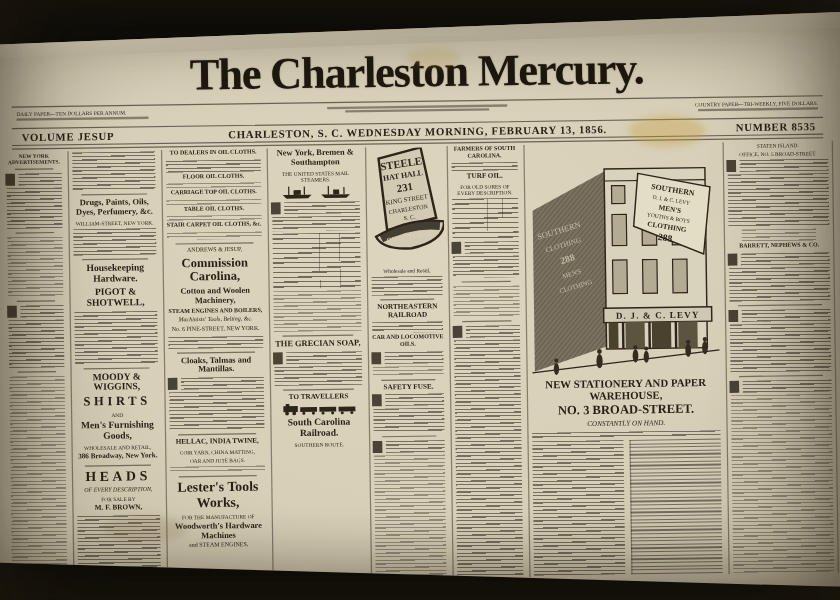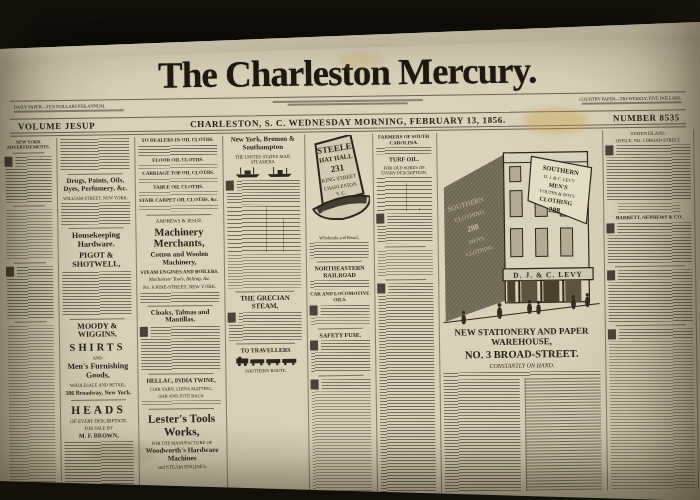--- a/index.html
+++ b/index.html
@@ -7,21 +7,21 @@
     --ink:#261f15; --ink-soft:rgba(38,31,21,.62); --ink-faint:rgba(38,31,21,.45);
   }
   *{box-sizing:border-box;margin:0;padding:0;}
   html,body{width:700px;height:500px;overflow:hidden;background:var(--backdrop);
     font-family:"Liberation Serif","DejaVu Serif",serif;color:var(--ink);}
   #stage{position:relative;width:700px;height:500px;}
 
   
   .page{position:absolute;inset:0;background:
     radial-gradient(ellipse at 50% 42%, #ddd5bd 0%, var(--paper) 55%, #c6bea6 85%, var(--paper-lo) 100%);
-    clip-path:polygon(0px 37px,700px 10px,700px 489px,0px 469px);margin-top:12px;}
+    clip-path:polygon(0px 37px,700px 10px,700px 489px,0px 469px);}
   .curl{position:absolute;left:-10px;top:6px;width:720px;height:30px;
     background:linear-gradient(180deg,#8d8570 0%,var(--paper-hi) 40%,#cdc5ad 100%);
     transform:rotate(-2.1deg);opacity:.9;}
   .stain{position:absolute;border-radius:50%;filter:blur(3px);}
   .stain.s1{left:524px;top:96px;width:64px;height:26px;background:rgba(196,160,62,.38);}
   .stain.s2{left:338px;top:40px;width:46px;height:16px;background:rgba(186,156,70,.22);}
   .stain.s3{left:86px;top:430px;width:70px;height:22px;background:rgba(120,100,60,.18);}
   .vignette{position:absolute;inset:0;pointer-events:none;
     box-shadow:inset 0 30px 60px rgba(40,32,18,.25), inset 0 -26px 50px rgba(40,32,18,.3),
     inset 40px 0 70px rgba(40,32,18,.18), inset -40px 0 70px rgba(40,32,18,.22);}
@@ -167,21 +167,21 @@
           <div class="h s5 b">FLOOR OIL CLOTHS.</div>
           <div class="gk lite" style="height:4px"></div>
           <div class="h s5 b">CARRIAGE TOP OIL CLOTHS.</div>
           <div class="gk lite" style="height:4px"></div>
           <div class="h s5 b">TABLE OIL CLOTHS.</div>
           <div class="gk lite" style="height:4px"></div>
           <div class="h s5 b">STAIR CARPET OIL CLOTHS, &amp;c.</div>
           <div class="gk lite" style="height:6px"></div>
           <div class="adrule"></div>
           <div class="h s5">ANDREWS &amp; JESUP,</div>
-          <div class="h s10 b">Machinery Merchants,</div>
+          <div class="h s10 b">Commission Carolina,</div>
           <div class="h s7 b">Cotton and Woolen Machinery,</div>
           <div class="h s5 b">STEAM ENGINES AND BOILERS,</div>
           <div class="h s5 it">Machinists' Tools, Belting, &amp;c.</div>
           <div class="h s5">No. 6 PINE-STREET, NEW YORK.</div>
           <div class="gk" style="height:10px"></div>
           <div class="adrule"></div>
           <div class="h s7 b">Cloaks, Talmas and Mantillas.</div>
           <div class="dcrow">
               <span class="dc"></span>
               <div class="gk"></div>
@@ -218,21 +218,21 @@
             </svg>
           </div>
           <div class="dcrow">
               <span class="dc"></span>
               <div class="gk"></div>
             </div>
           <div class="gk" style="height:12px"></div>
           <div class="ttable" style="height:46px"></div>
           <div class="gk lite" style="height:34px"></div>
           <div class="adrule"></div>
-          <div class="h s7 b">THE GRECIAN STEAM,</div>
+          <div class="h s7 b">THE GRECIAN SOAP,</div>
           <div class="dcrow">
               <span class="dc"></span>
               <div class="gk"></div>
             </div>
           <div class="gk" style="height:16px"></div>
           <div class="adrule"></div>
           <div class="h s6 b">TO TRAVELLERS</div>
           <div class="iconrow">
             <svg width="64" height="10" viewBox="0 0 64 10">
               <rect x="2" y="2" width="12" height="5" fill="#2c251a"></rect>
@@ -243,20 +243,21 @@
               <circle cx="5" cy="8" r="1.6" fill="#2c251a"></circle>
                 <circle cx="11" cy="8" r="1.6" fill="#2c251a"></circle>
               <circle cx="19" cy="8" r="1.3" fill="#2c251a"></circle>
                 <circle cx="27" cy="8" r="1.3" fill="#2c251a"></circle>
               <circle cx="35" cy="8" r="1.3" fill="#2c251a"></circle>
                 <circle cx="43" cy="8" r="1.3" fill="#2c251a"></circle>
               <circle cx="51" cy="8" r="1.3" fill="#2c251a"></circle>
                 <circle cx="59" cy="8" r="1.3" fill="#2c251a"></circle>
             </svg>
           </div>
+          <div class="h s8 b">South Carolina Railroad.</div>
           <div class="h s4">SOUTHERN ROUTE.</div>
           <div class="ttable fill"></div>
         </div>
 
         <div class="col c5">
           <svg width="62" height="98" viewBox="0 0 62 98">
             <g transform="rotate(-8 31 49)">
               <path d="M14 6 L50 2 L54 62 L12 66 Z" fill="#d2cab3" stroke="#2c251a" stroke-width="2"></path>
               <text x="32" y="16" text-anchor="middle" font-size="9" font-weight="bold" fill="#2c251a">STEELE</text>
               <text x="32" y="25" text-anchor="middle" font-size="6.5" font-weight="bold" fill="#2c251a">HAT HALL</text>

